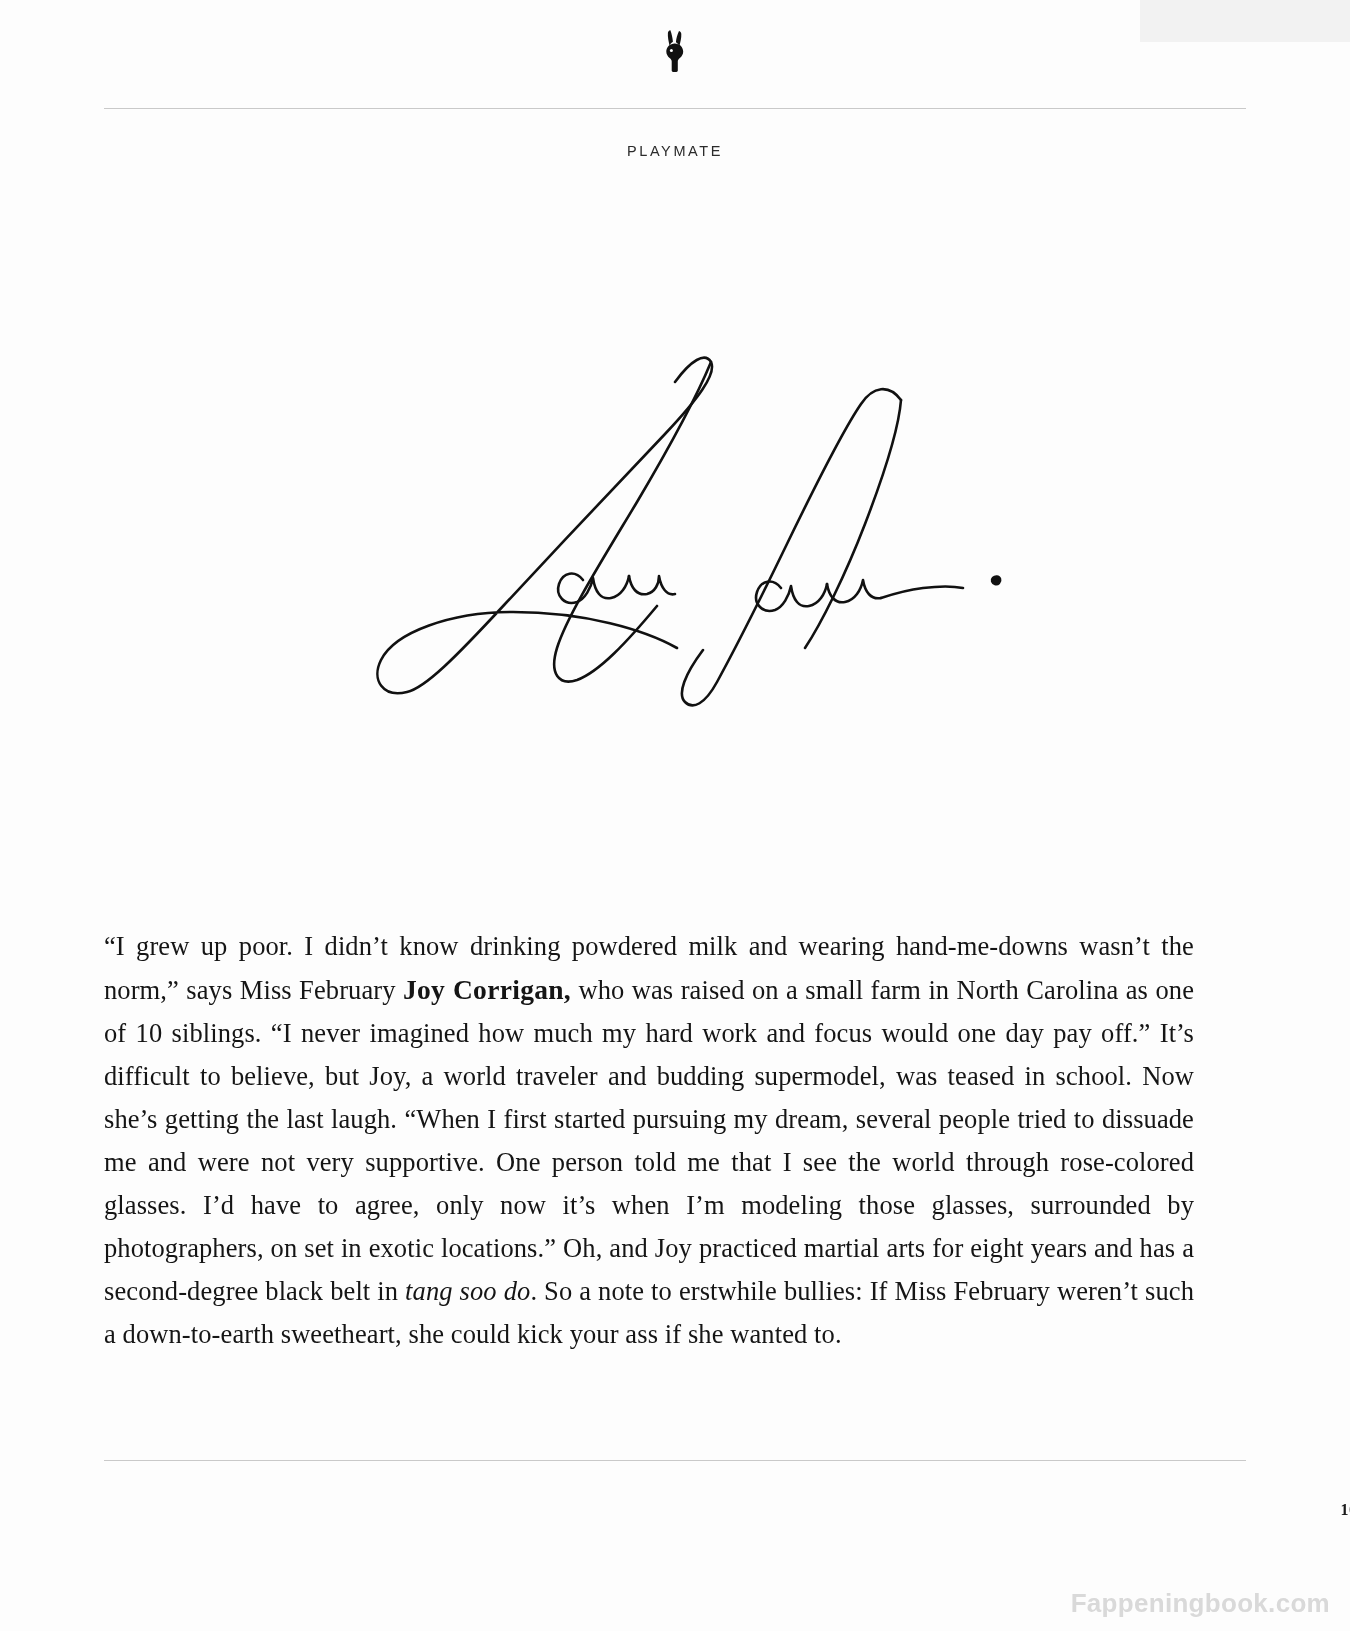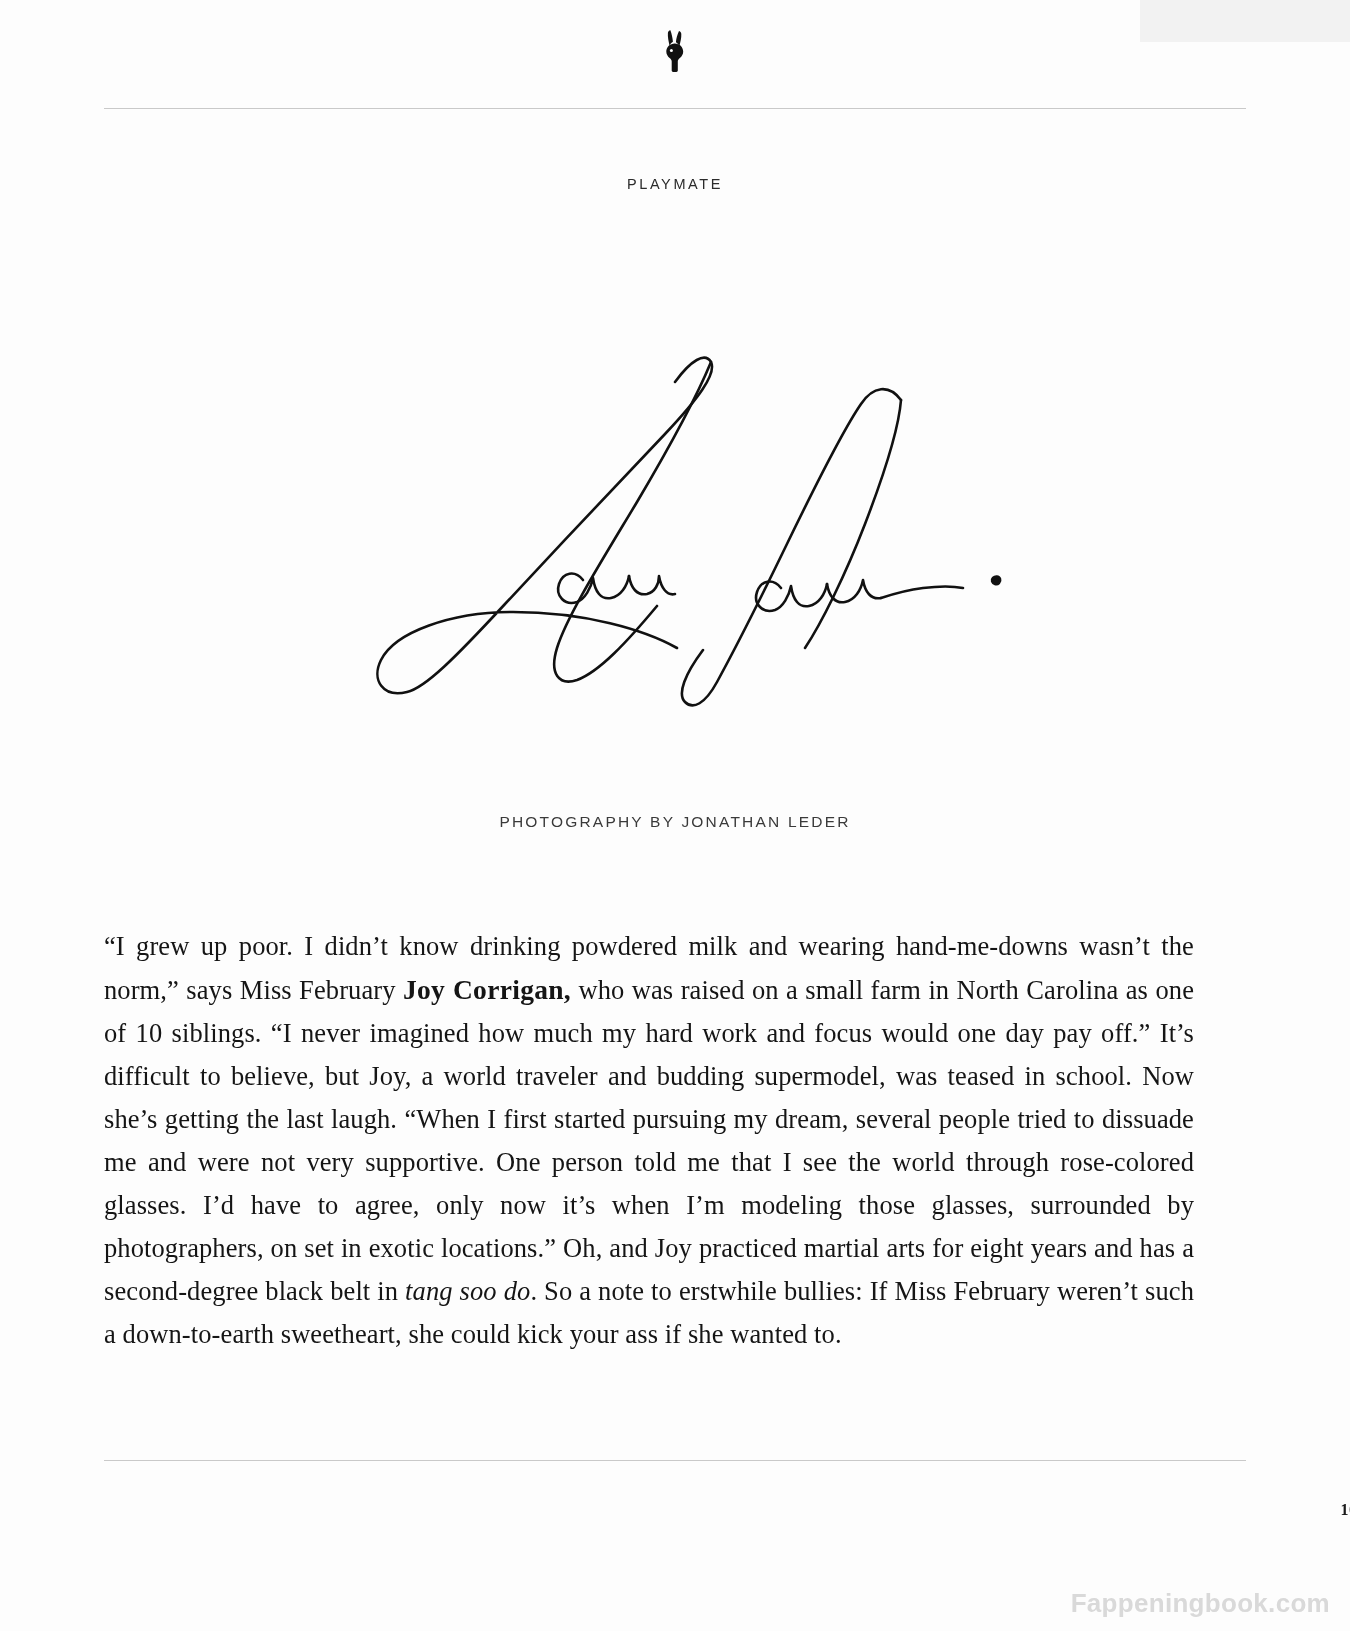--- a/index.html
+++ b/index.html
@@ -64,21 +64,20 @@
   .kicker {
     position: absolute;
     top: 143px;
     left: 0;
     width: 100%;
     text-align: center;
     font-family: "Liberation Sans", sans-serif;
     font-size: 14.5px;
     letter-spacing: 2.6px;
     color: #2b2b2b;
-    margin-top: 33px;
   }
 
   .signature {
     position: absolute;
     top: 330px;
     left: 0;
     width: 100%;
     text-align: center;
   }
   .signature svg { display: inline-block; }
@@ -180,21 +179,20 @@
 
         <path d="M436 258 C428 248, 416 250, 412 262 C408 274, 418 284, 430 280 C438 277, 444 266, 446 256 C448 270, 454 278, 464 276 C474 274, 480 264, 482 254"></path>
         <path d="M482 254 C484 266, 490 274, 500 272 C510 270, 516 260, 518 250 C520 262, 526 270, 536 268"></path>
         <path d="M536 268 C548 264, 562 260, 578 258 C594 256, 608 256, 618 258"></path>
 
         <path d="M648 248 C650 246, 654 246, 655 249 C656 252, 653 255, 650 254 C647 253, 646 250, 648 248 Z" fill="#111111"></path>
       </g>
     </svg>
   </div>
 
-  <div class="credit">PHOTOGRAPHY BY JONATHAN LEDER</div>
 
   <div class="body-copy"><span>“I grew up poor. I didn’t know drinking powdered milk and wearing hand-me-downs wasn’t the norm,” says Miss February </span><b>Joy Corrigan,</b><span> who was raised on a small farm in North Carolina as one of 10 siblings. “I never imagined how much my hard work and focus would one day pay off.” It’s difficult to believe, but Joy, a world traveler and budding supermodel, was teased in school. Now she’s getting the last laugh. “When I first started pursuing my dream, several people tried to dissuade me and were not very supportive. One person told me that I see the world through rose-colored glasses. I’d have to agree, only now it’s when I’m modeling those glasses, surrounded by photographers, on set in exotic locations.” Oh, and Joy practiced martial arts for eight years and has a second-degree black belt in </span><i>tang soo do</i><span>. So a note to erstwhile bullies: If Miss February weren’t such a down-to-earth sweetheart, she could kick your ass if she wanted to.</span></div>
 
   <div class="rule rule-bottom"></div>
 
   <div class="folio">104</div>
 
   <div class="watermark">Fappeningbook.com</div>
 
 </div>

